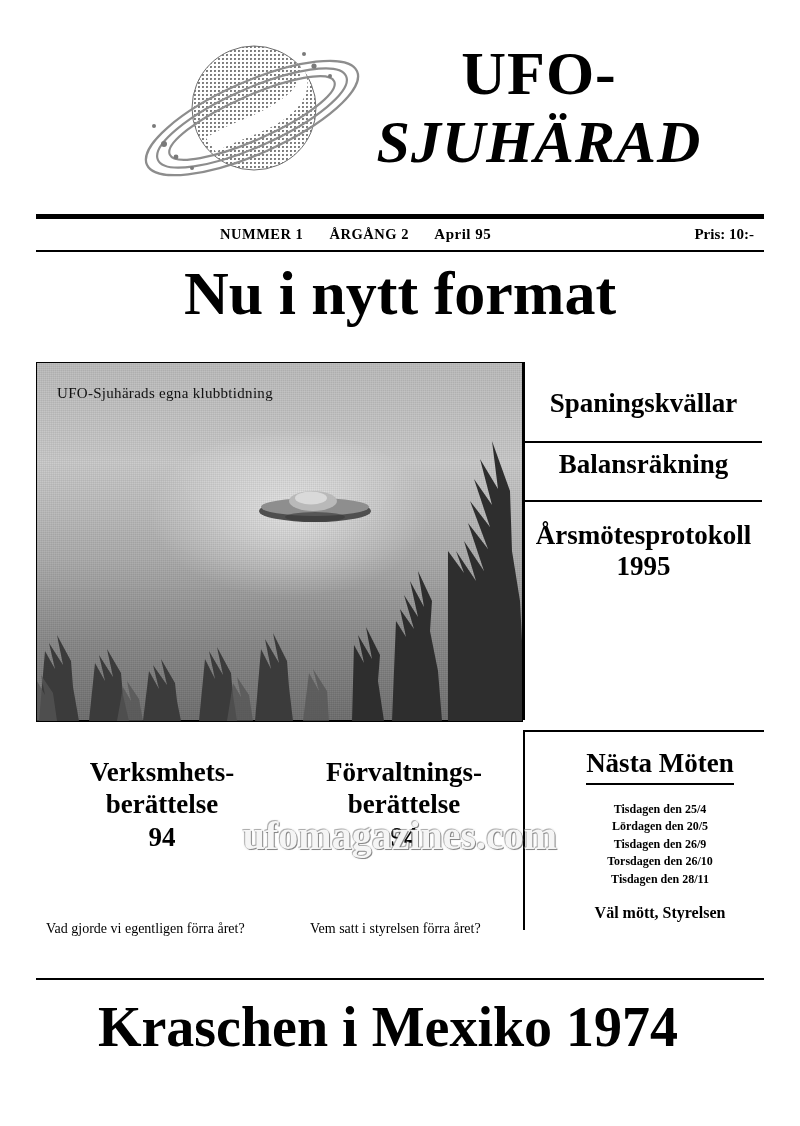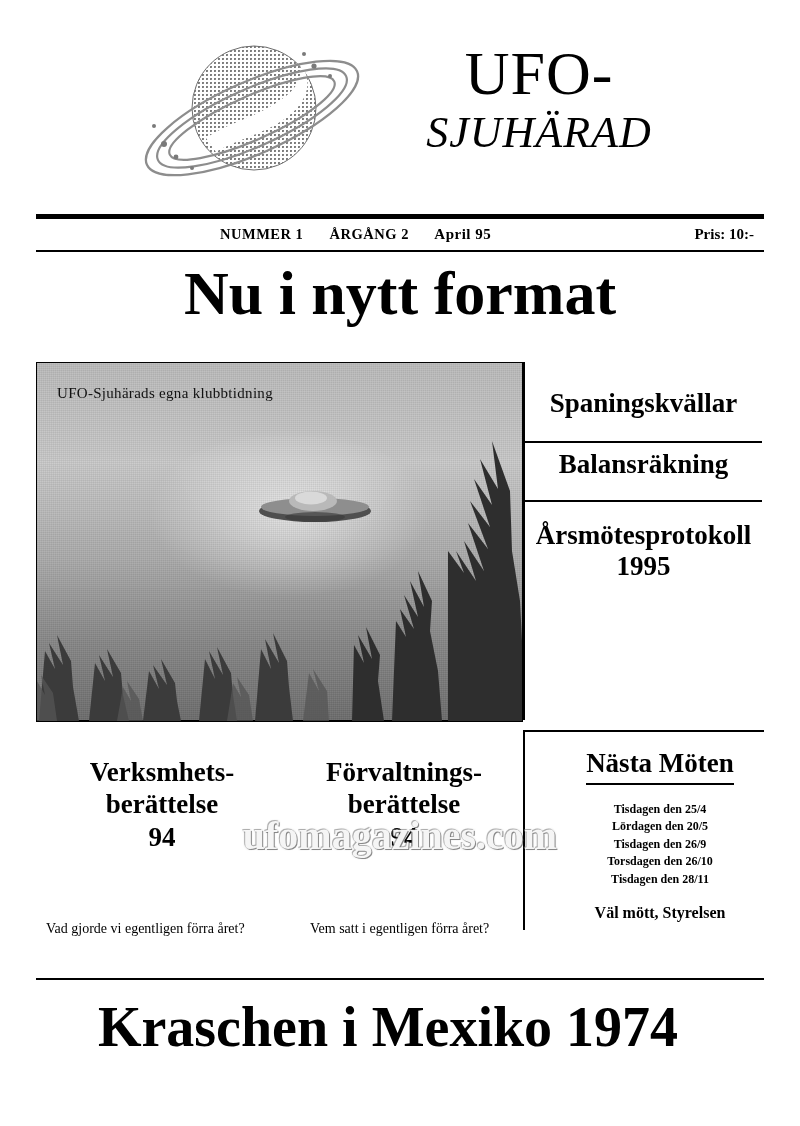--- a/index.html
+++ b/index.html
@@ -42,28 +42,28 @@
   .title-block {
     position: absolute;
     right: 96px;
     top: 24px;
     text-align: center;
     width: 330px;
   }
   .title-main {
     font-family: "Liberation Serif", serif;
     font-size: 62px;
-    font-weight: normal;
+    font-weight: bold;
     letter-spacing: 1px;
     line-height: 1.0;
   }
   .title-sub {
     font-family: "Liberation Serif", serif;
-    font-size: 44px;
-    font-weight: normal;
+    font-size: 60px;
+    font-weight: bold;
     font-style: italic;
     letter-spacing: 1px;
     line-height: 1.15;
     margin-top: 4px;
   }
 
   
   .rule-thick {
     position: absolute;
     left: 36px;
@@ -437,21 +437,21 @@
       </div>
       <div class="col-sub">Vad gjorde vi egentligen förra året?</div>
     </div>
 
     <div class="col-b">
       <div class="col-head">
         <div>Förvaltnings-</div>
         <div>berättelse</div>
         <div>94</div>
       </div>
-      <div class="col-sub">Vem satt i egentligen förra året?</div>
+      <div class="col-sub">Vem satt i styrelsen förra året?</div>
     </div>
 
     <div class="col-c">
       <div style="margin-top:18px;">
         <span class="meet-title">Nästa Möten</span>
       </div>
       <div class="meet-list">
         <div>Tisdagen den 25/4</div>
         <div>Lördagen den 20/5</div>
         <div>Tisdagen den 26/9</div>

